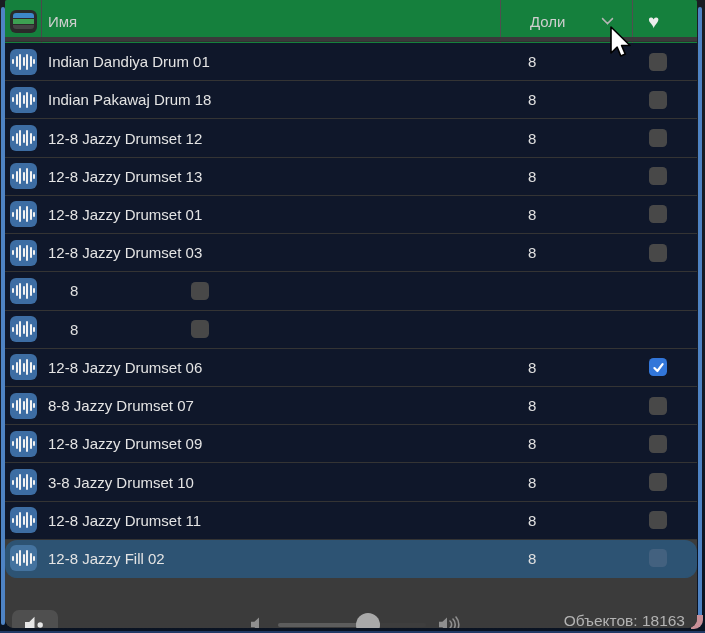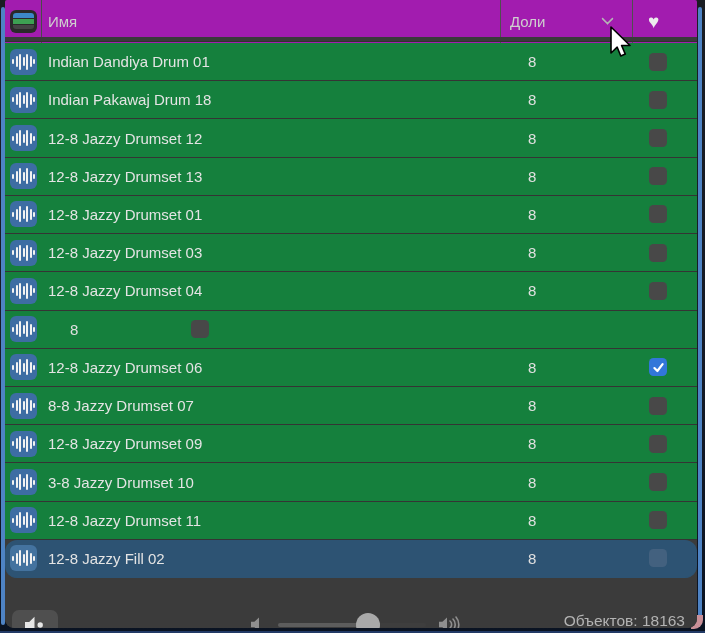--- a/index.html
+++ b/index.html
@@ -17,29 +17,29 @@
   .corner-accent { position:absolute; right:2px; bottom:4px; width:12px; height:14px; background:#c98f97; border-radius:0 0 9px 0; }
 
   .panel {
     position:absolute; left:5px; top:0; width:692px; height:628px;
     background:#3b3b3b; border-radius:2px 2px 9px 9px; overflow:hidden;
   }
 
   
   .lb-header {
     position:absolute; left:0; right:0; top:0; height:44px;
-    background:#a21caf; border-bottom:1px solid #2c2c2c;
+    background:#15803d; border-bottom:1px solid #2c2c2c;
     display:flex; align-items:stretch;
   }
   .col-icon  { width:37px; padding-left:5px; display:flex; align-items:center; flex:0 0 auto; }
   .col-name  { flex:1 1 auto; padding-left:6px; display:flex; align-items:center; min-width:0; }
   .col-beats { width:132px; flex:0 0 auto; display:flex; align-items:center; }
   .col-fav   { width:65px;  flex:0 0 auto; display:flex; align-items:center; }
   .lb-header .col-icon  { border-right:1px solid #4a4a4a; }
-  .lb-header .col-beats { border-left:1px solid #4f4f4f; padding-left:9px; }
+  .lb-header .col-beats { border-left:1px solid #4f4f4f; padding-left:29px; }
   .lb-header .col-fav   { border-left:1px solid #4f4f4f; }
   .hdr-label { color:#cfcfcf; font-size:15px; }
   .chevron {
     margin-left:auto; margin-right:20px; width:9px; height:9px;
     border-right:2px solid #b5b5b5; border-bottom:2px solid #b5b5b5;
     transform:rotate(45deg) translate(-2px,-2px); border-radius:1px;
   }
   .heart-glyph { margin-left:15px; color:#ececec; font-size:19px; line-height:1; }
 
   .view-toggle {
@@ -49,21 +49,21 @@
   .view-toggle .stripe { width:100%; }
   .stripe-blue  { height:5px; background:#3d87c9; border-radius:3px 3px 0 0; }
   .stripe-green { height:5px; background:#3da052; }
   .stripe-gray  { height:4px; background:#454545; border-radius:0 0 3px 3px; }
 
   
   .row-sliver { position:absolute; left:0; right:0; top:37px; height:5px; background:#3a3a3a; border-bottom:1px solid #313131; }
 
   
   .rows { position:absolute; left:0; right:0; top:43px; bottom:50px; display:flex; flex-direction:column; }
-  .row { flex:1 1 0; display:flex; align-items:stretch; border-bottom:1px solid #343434; background:#15803d; }
+  .row { flex:1 1 0; display:flex; align-items:stretch; border-bottom:1px solid #343434; background:#0f172a; }
   .row:last-child { border-bottom-color:transparent;border-radius:12px; }
   .row.selected { background:#2d5373; border-bottom-color:#2d5373; }
   .row-name  { color:#e4e4e4; font-size:15px; white-space:nowrap; overflow:hidden; }
   .row-beats { color:#e0e0e0; font-size:15px; padding-left:28px; }
 
   .wave-icon {
     width:27px; height:26px; background:#3d6da3; border-radius:6px;
     display:flex; align-items:center; justify-content:center; gap:1.5px;
   }
   .row.selected .wave-icon { background:#44739f; }
@@ -285,23 +285,20 @@
     <div class="col-icon">
       <div class="wave-icon">
         <i></i>
               <i></i>
               <i></i>
               <i></i>
               <i></i>
               <i></i>
               <i></i>
       </div>
-    </div>
-    <div class="col-name">
-      <span class="row-name">12-8 Jazzy Drumset 04</span>
     </div>
     <div class="col-beats">
       <span class="row-beats">8</span>
     </div>
     <div class="col-fav">
       <div class="checkbox">
         
       </div>
     </div>
   </div>

